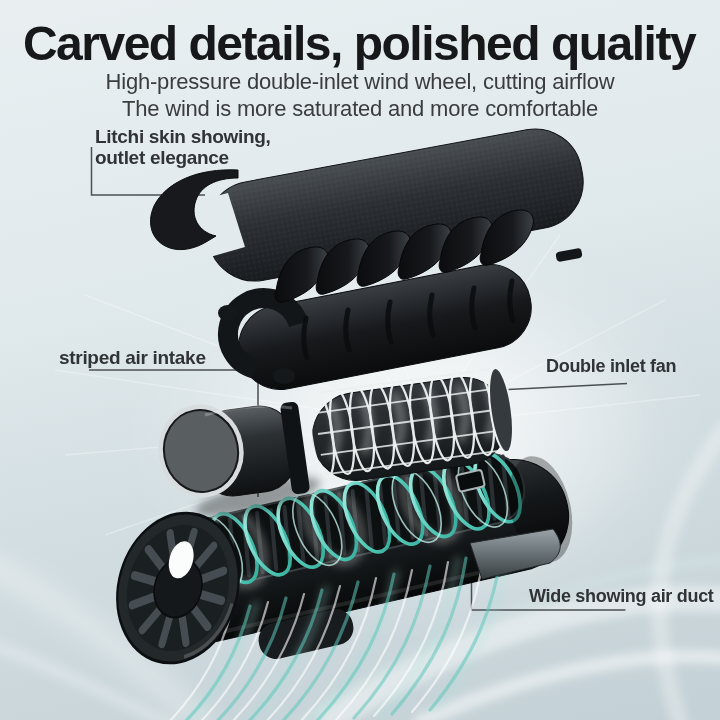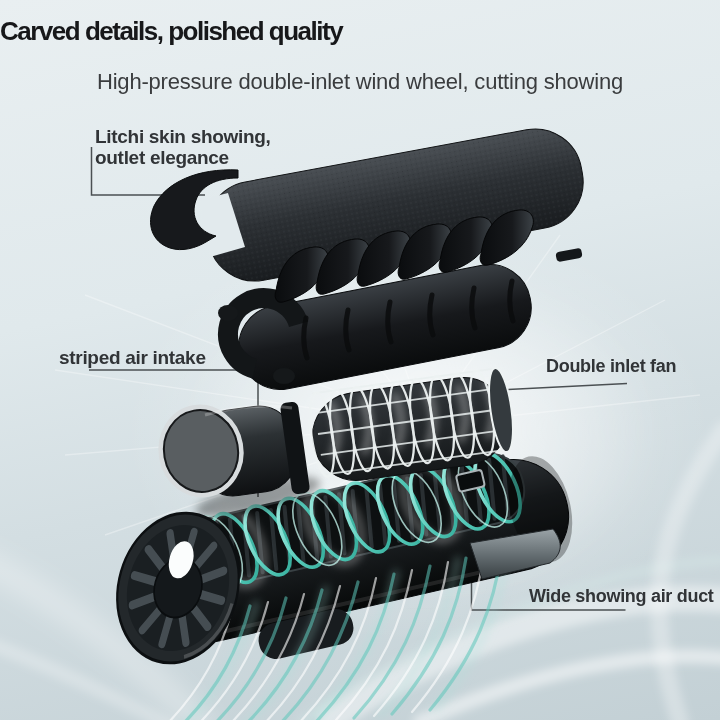--- a/index.html
+++ b/index.html
@@ -5,22 +5,22 @@
   html,body{margin:0;padding:0;}
   .canvas{
     position:relative;width:720px;height:720px;overflow:hidden;
     font-family:"Liberation Sans",sans-serif;
     background:
       radial-gradient(420px 300px at 58% 60%, rgba(255,255,255,.45), rgba(255,255,255,0) 70%),
       linear-gradient(168deg,#e9eff1 0%, #e0e9ec 38%, #d3dee2 62%, #c3d0d5 100%);
   }
   .canvas svg{position:absolute;left:0;top:0;}
   .title{
-    position:absolute;top:16px;left:0;right:2px;margin:0;
-    font-size:26px;font-weight:700;letter-spacing:-1.5px;color:#17181a;
+    position:absolute;top:16px;left:0;right:2px;margin:0;text-align:center;
+    font-size:48px;font-weight:700;letter-spacing:-1.5px;color:#17181a;
   }
   .sub{
     position:absolute;left:0;right:0;margin:0;text-align:center;
     font-size:22px;font-weight:400;letter-spacing:-0.2px;color:#3a3c3e;
   }
   .s1{top:69px;}
   .s2{top:96px;}
   .callout{
     position:absolute;font-weight:700;font-size:19px;letter-spacing:-0.3px;color:#313437;
   }
@@ -205,21 +205,22 @@
         <ellipse cx="422" cy="421" rx="10.5" ry="42.5" transform="rotate(-8 422 421)"></ellipse>
         <ellipse cx="442" cy="418.3" rx="10.5" ry="42.5" transform="rotate(-8 442 418.3)"></ellipse>
         <ellipse cx="462" cy="415.6" rx="10.5" ry="42.5" transform="rotate(-8 462 415.6)"></ellipse>
         <ellipse cx="482" cy="412.9" rx="10.5" ry="42.5" transform="rotate(-8 482 412.9)"></ellipse>
       </g>
       <ellipse cx="501" cy="410" rx="10.5" ry="42.5" transform="rotate(-8 501 410)" fill="#343a3e" stroke="#eef3f3" stroke-width="2"></ellipse>
     </g>
   </svg>
 
   <h1 class="title">Carved details, polished quality</h1>
-  <p class="sub s1">High-pressure double-inlet wind wheel, cutting showing</p>
+  <p class="sub s1">High-pressure double-inlet wind wheel, cutting airflow</p>
+  <p class="sub s2">The wind is more saturated and more comfortable</p>
 
   <div class="callout litchi">
     <div>Litchi skin showing,</div>
     <div>outlet elegance</div>
   </div>
   <div class="callout striped">striped air intake</div>
   <div class="callout fanlabel">Double inlet fan</div>
   <div class="callout outlet">Wide showing air duct</div>
 
 </div>

